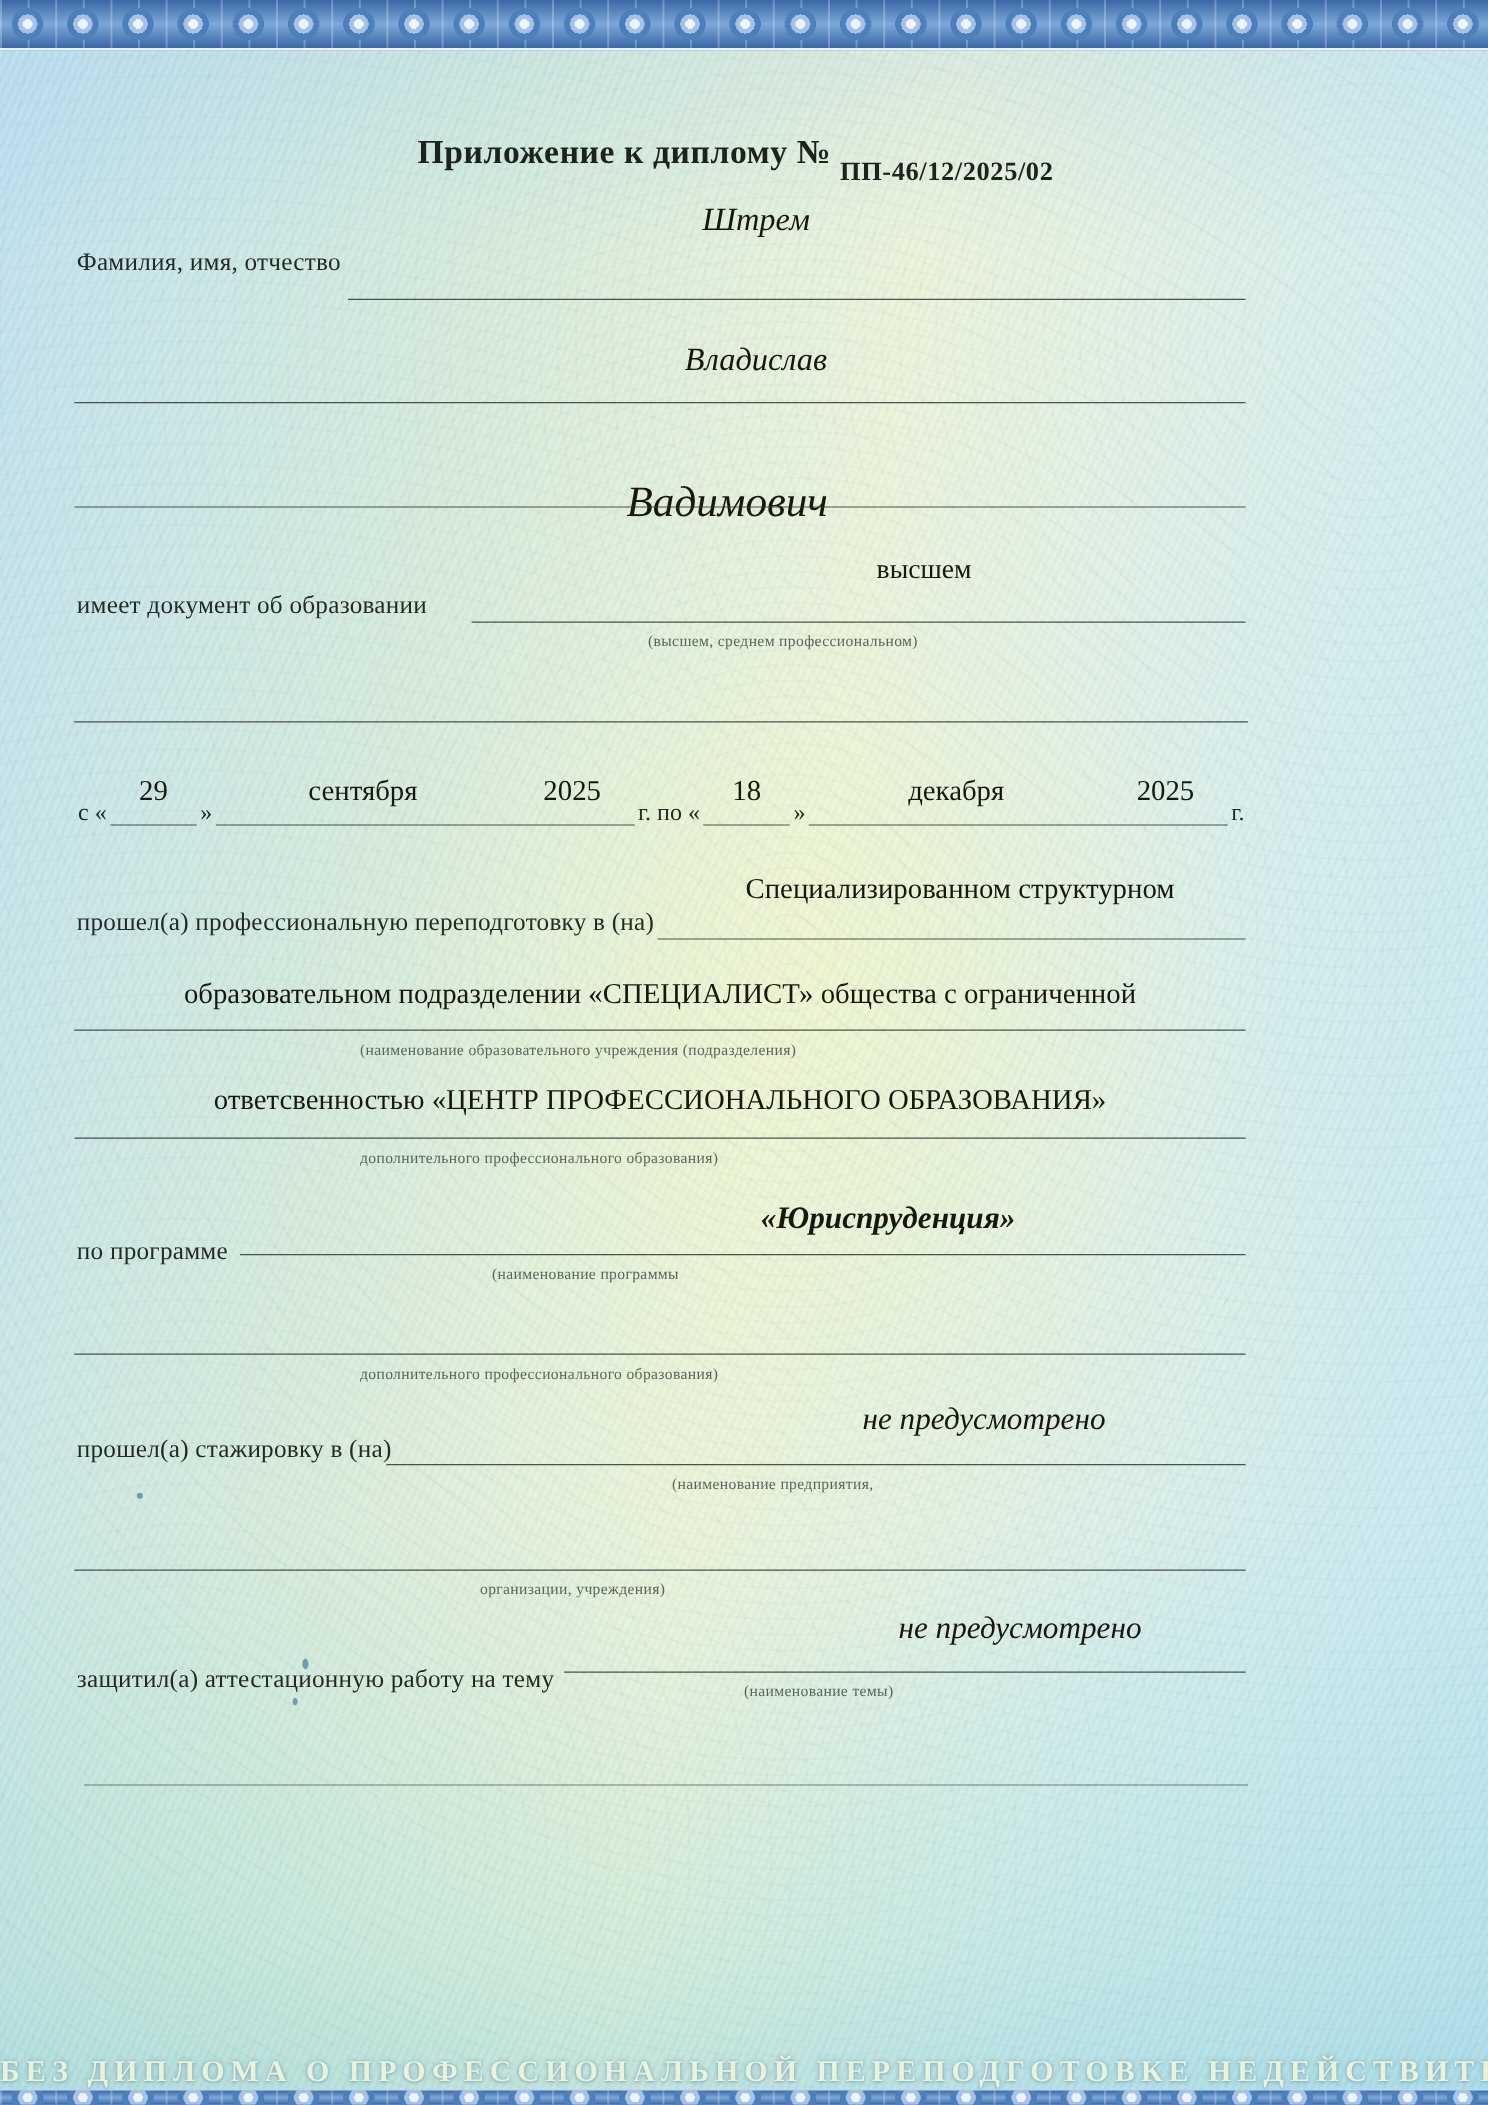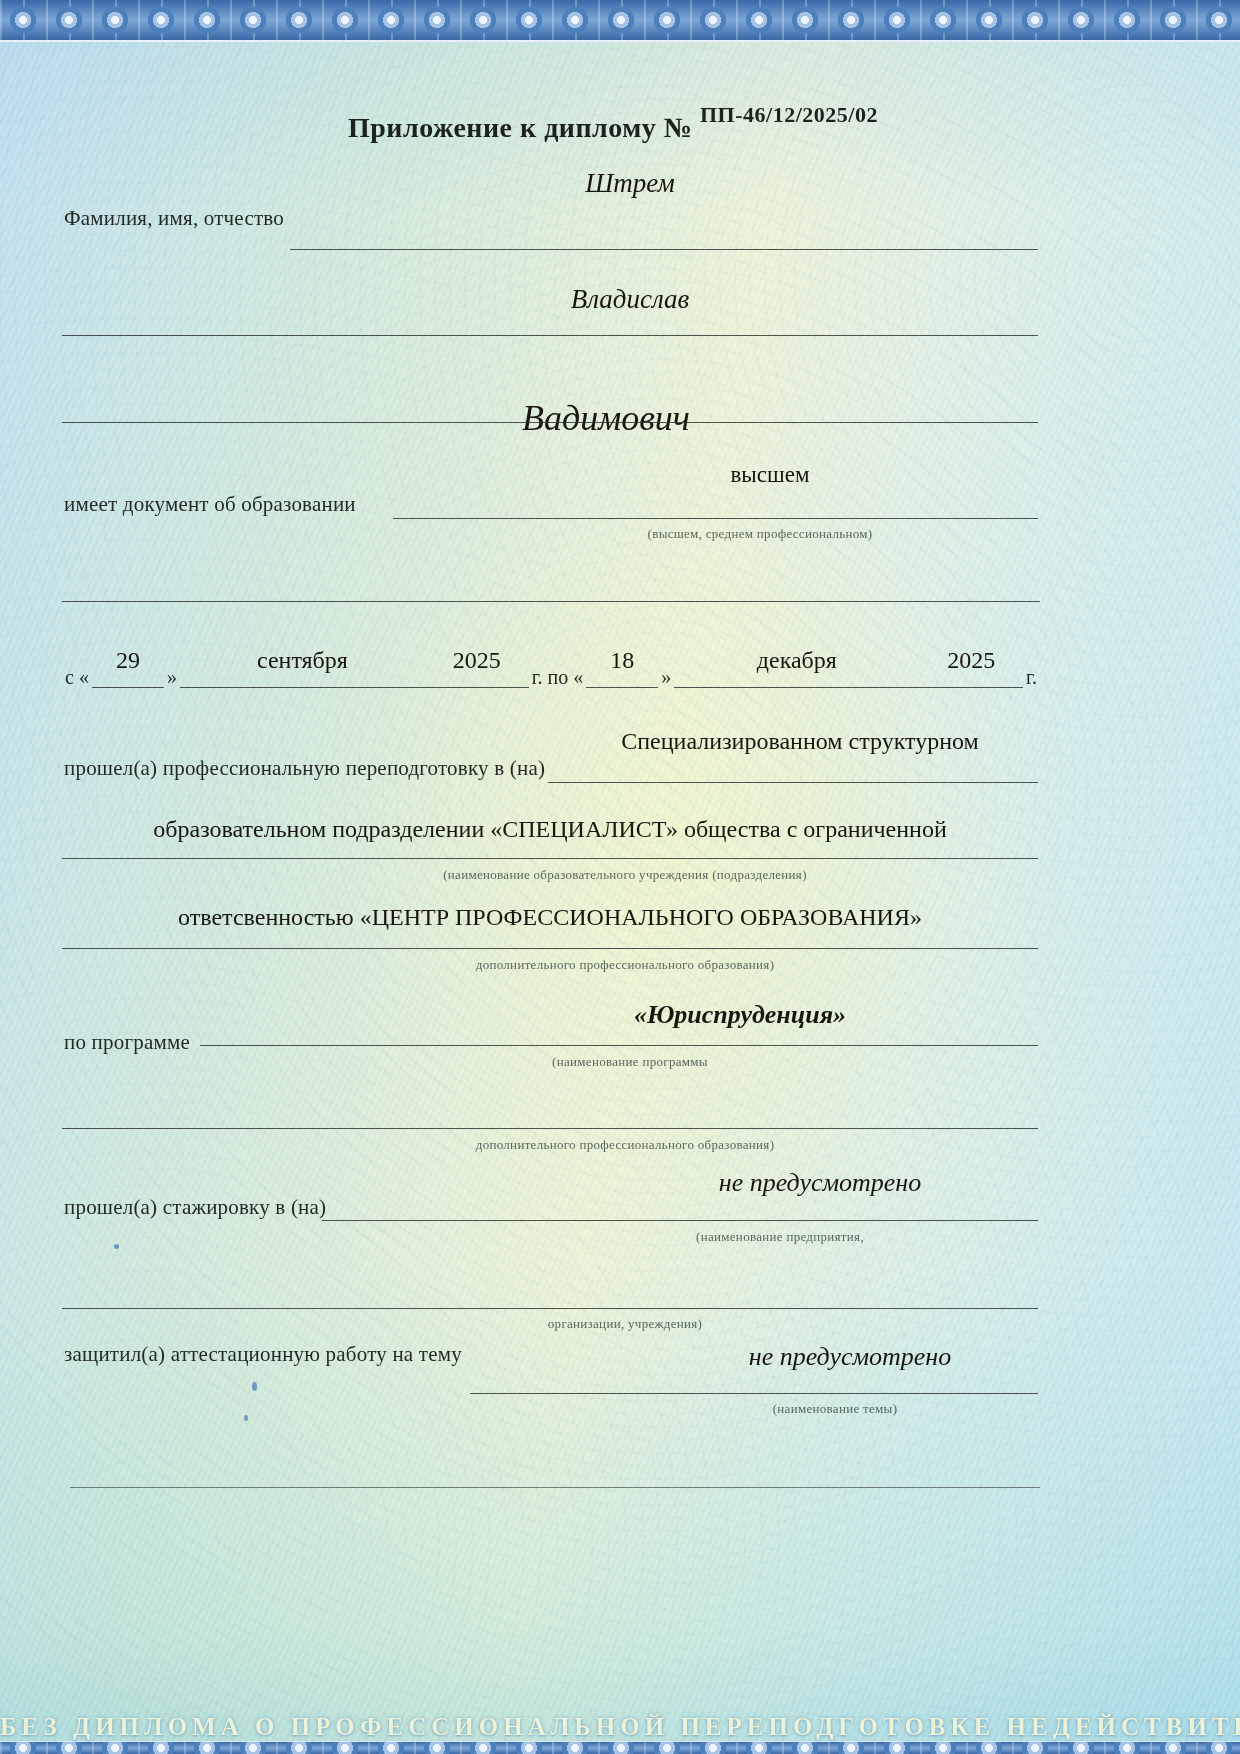--- a/index.html
+++ b/index.html
@@ -40,25 +40,25 @@
     background-size:46px 100%, 46px 100%, 100% 100%;
     border-bottom:2px solid #e8f1fa;
   }
   .band-top{top:0;height:40px;}
   .band-bottom{bottom:0;height:12px;border-bottom:none;border-top:1px solid #d8e8f5;}
 
   .abs{position:absolute;z-index:2;}
   .lbl{font-size:21px;color:#232a24;letter-spacing:0.2px;}
   .val{color:#17160f;text-align:center;}
   .val.it{font-style:italic;}
-  .cap{font-size:13px;color:#47584f;text-align:center;opacity:0.9;letter-spacing:0.3px;}
+  .cap{font-size:13px;color:#47584f;text-align:left;opacity:0.9;letter-spacing:0.3px;}
   .hline{border-top:1.3px solid rgba(48,54,50,0.85);height:0;}
 
   .title-lbl{font-size:28px;font-weight:700;color:#1c221c;letter-spacing:0.5px;}
-  .title-num{font-size:22px;font-weight:700;color:#1c221c;letter-spacing:0.5px;}
+  .title-num{font-size:22px;font-weight:700;color:#1c221c;letter-spacing:0.5px;margin-top:28px;}
 
   .date-row{
     position:absolute;left:62px;right:200px;top:636px;height:52px;z-index:2;
     display:flex;align-items:flex-end;
   }
   .dstat{font-size:20px;color:#232a24;line-height:1;padding:0 3px 1px 3px;white-space:nowrap;}
   .vbox{border-bottom:1.3px solid rgba(48,54,50,0.85);display:flex;justify-content:center;align-items:flex-end;}
   .dval{font-size:24px;color:#17160f;line-height:1;padding-bottom:15px;}
 
   .banner{
@@ -145,21 +145,21 @@
 
   <div class="abs val it" style="left:600px;width:440px;top:1168px;font-size:26px;">не предусмотрено</div>
   <div class="abs lbl" style="left:64px;top:1195px;">прошел(а) стажировку в (на)</div>
   <div class="abs hline" style="left:322px;right:202px;top:1220px;"></div>
   <div class="abs cap" style="left:560px;width:440px;top:1229px;">(наименование предприятия,</div>
 
   <div class="abs hline" style="left:62px;right:202px;top:1308px;"></div>
   <div class="abs cap" style="left:400px;width:450px;top:1316px;">организации, учреждения)</div>
 
   <div class="abs val it" style="left:630px;width:440px;top:1342px;font-size:26px;">не предусмотрено</div>
-  <div class="abs lbl" style="left:64px;top:1342px;">защитил(а) аттестационную работу на тему</div>
+  <div class="abs lbl" style="left:64px;top:1387px;">защитил(а) аттестационную работу на тему</div>
   <div class="abs hline" style="left:470px;right:202px;top:1393px;"></div>
   <div class="abs cap" style="left:620px;width:430px;top:1401px;">(наименование темы)</div>
 
   <div class="abs hline" style="left:70px;right:200px;top:1487px;border-top-color:rgba(48,54,50,0.6);"></div>
 
   <div class="speck" style="left:252px;top:1382px;width:5px;height:9px;"></div>
   <div class="speck" style="left:244px;top:1415px;width:4px;height:6px;"></div>
   <div class="speck" style="left:114px;top:1244px;width:5px;height:5px;"></div>
 
   <div class="banner">БЕЗ ДИПЛОМА О ПРОФЕССИОНАЛЬНОЙ ПЕРЕПОДГОТОВКЕ НЕДЕЙСТВИТЕЛЬНО</div>

